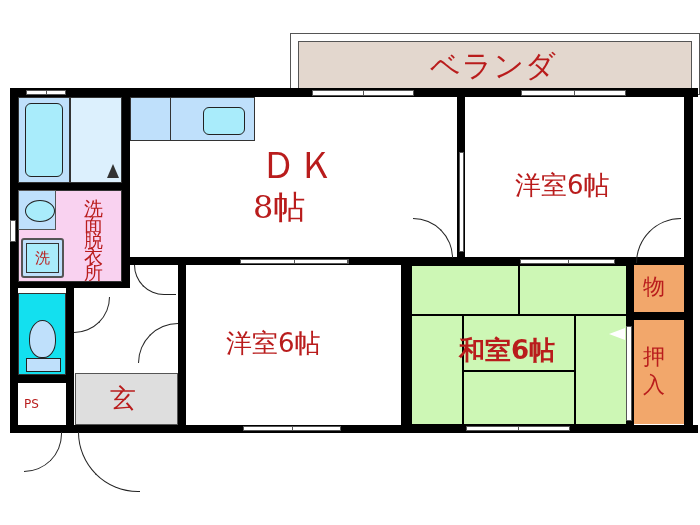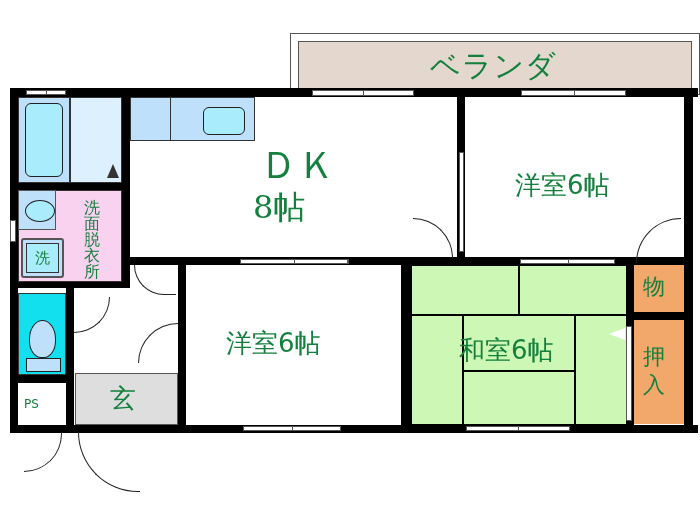--- a/index.html
+++ b/index.html
@@ -1,20 +1,20 @@
 <!DOCTYPE html>
 <html><head>
 <meta charset="utf-8">
 <style>
   html, body { margin:0; padding:0; background:#ffffff; }
   body { width:700px; height:525px; position:relative; overflow:hidden;
          font-family:"DejaVu Sans", sans-serif; }
   .abs { position:absolute; box-sizing:border-box; }
   .wall { position:absolute; background:#000; }
-  .label { position:absolute; color:#15803d; white-space:nowrap; }
+  .label { position:absolute; color:#b91c1c; white-space:nowrap; }
   .win { position:absolute; background:#fff; border:1px solid #555; box-sizing:border-box; }
   .win::after { content:""; position:absolute; left:50%; top:0; bottom:0; border-left:1px solid #555; }
   .vwin { position:absolute; background:#fff; border:1px solid #555; box-sizing:border-box; }
   .door-arc { position:absolute; box-sizing:border-box; border:1px solid #222; }
   .tatami { position:absolute; border:2px solid #000; box-sizing:border-box; background:#cdf7b5; }
 </style>
 </head>
 <body>
 
 <div class="abs" style="left:290px;top:33px;width:410px;height:62px;border:1px solid #555;"></div>
@@ -25,21 +25,21 @@
 <div class="abs" style="left:25px;top:103px;width:38px;height:74px;background:#a9ecfb;border:1px solid #222;border-radius:6px;"></div>
 <div class="abs" style="left:70px;top:97px;width:52px;height:86px;background:#dcf0fd;border:1px solid #333;"></div>
 <div class="abs" style="left:107px;top:164px;width:0;height:0;border-left:6px solid transparent;border-right:6px solid transparent;border-bottom:14px solid #333;"></div>
 
 <div class="abs" style="left:18px;top:190px;width:104px;height:92px;background:#f9d2f0;border:1px solid #333;"></div>
 <div class="abs" style="left:18px;top:190px;width:38px;height:40px;background:#bfe0fb;border:1px solid #555;"></div>
 <div class="abs" style="left:25px;top:200px;width:30px;height:22px;background:#a9ecfb;border:1px solid #222;border-radius:50%;"></div>
 <div class="abs" style="left:21px;top:238px;width:43px;height:40px;background:#bfe0fb;border:2px solid #555;border-radius:3px;"></div>
 <div class="abs" style="left:26px;top:243px;width:33px;height:30px;background:#a9ecfb;border:1px solid #333;"></div>
 <div class="label" style="left:35px;top:249px;font-size:15px;">洗</div>
-<div class="label" style="left:84px;top:200px;font-size:16px;width:16px;white-space:normal;line-height:16px;word-break:break-all;">洗面脱衣所</div>
+<div class="label" style="left:84px;top:200px;font-size:19px;width:16px;white-space:normal;line-height:16px;word-break:break-all;">洗面脱衣所</div>
 
 <div class="abs" style="left:18px;top:293px;width:48px;height:82px;background:#13e0ef;border:1px solid #333;"></div>
 <div class="abs" style="left:29px;top:320px;width:27px;height:38px;background:#bfe0fb;border:1px solid #222;border-radius:50% 50% 45% 45%;"></div>
 <div class="abs" style="left:26px;top:358px;width:35px;height:14px;background:#bfe0fb;border:1px solid #222;"></div>
 
 <div class="abs" style="left:18px;top:386px;width:48px;height:40px;background:#fff;"></div>
 <div class="label" style="left:24px;top:397px;font-size:12px;">PS</div>
 
 <div class="abs" style="left:75px;top:373px;width:103px;height:52px;background:#dedede;border:1px solid #555;"></div>
 <div class="label" style="left:110px;top:381px;font-size:26px;">玄</div>
@@ -54,21 +54,21 @@
 <div class="label" style="left:515px;top:168px;font-size:26px;">洋室6帖</div>
 
 <div class="label" style="left:226px;top:326px;font-size:26px;">洋室6帖</div>
 
 <div class="tatami" style="left:410px;top:264px;width:110px;height:52px;"></div>
 <div class="tatami" style="left:518px;top:264px;width:110px;height:52px;"></div>
 <div class="tatami" style="left:410px;top:314px;width:54px;height:112px;"></div>
 <div class="tatami" style="left:462px;top:314px;width:114px;height:58px;"></div>
 <div class="tatami" style="left:462px;top:370px;width:114px;height:56px;"></div>
 <div class="tatami" style="left:574px;top:314px;width:54px;height:112px;"></div>
-<div class="label" style="left:459px;top:333px;font-size:26px;">和室6帖</div>
+<div class="label" style="left:459px;top:333px;font-size:26px;font-weight:bold;">和室6帖</div>
 
 <div class="abs" style="left:634px;top:264px;width:50px;height:48px;background:#f2a76b;"></div>
 <div class="label" style="left:643px;top:272px;font-size:22px;">物</div>
 <div class="abs" style="left:634px;top:320px;width:50px;height:104px;background:#f2a76b;"></div>
 <div class="label" style="left:643px;top:342px;font-size:22px;">押</div>
 <div class="label" style="left:643px;top:370px;font-size:22px;">入</div>
 
 <div class="wall" style="left:10px;top:88px;width:688px;height:9px;"></div>
 <div class="wall" style="left:10px;top:88px;width:8px;height:344px;"></div>
 <div class="wall" style="left:684px;top:88px;width:9px;height:344px;"></div>

